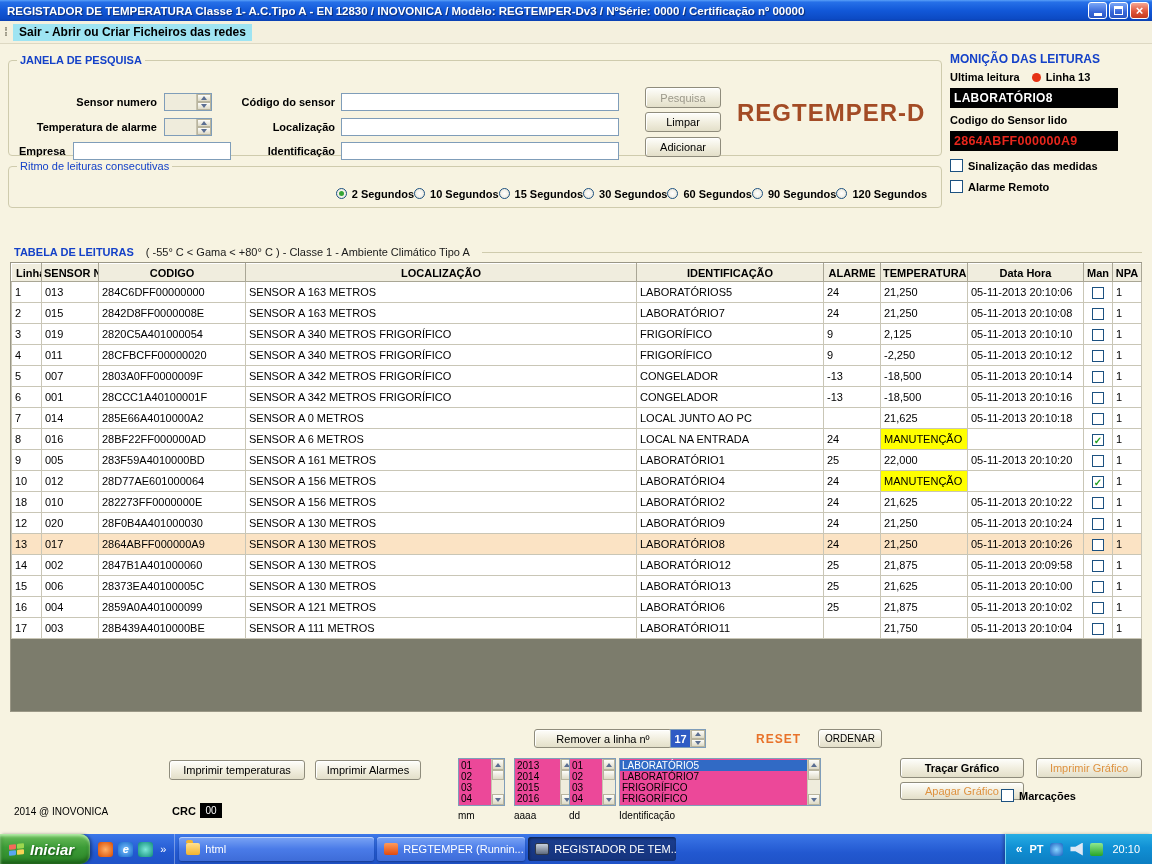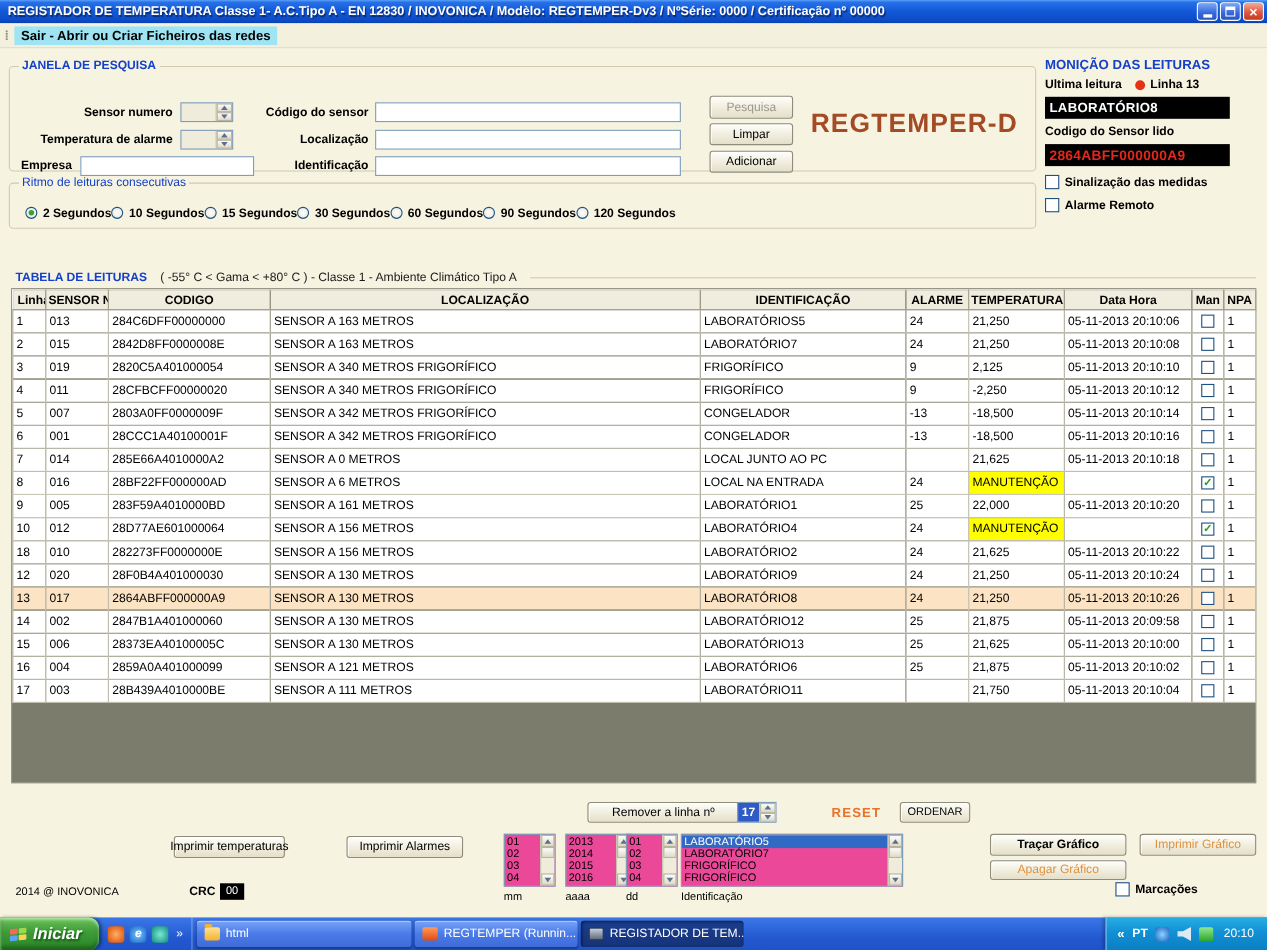--- a/index.html
+++ b/index.html
@@ -52,21 +52,21 @@
 .tu{width:0;height:0;border-left:3px solid transparent;border-right:3px solid transparent;border-bottom:4px solid #5A6E92}
 .td2{width:0;height:0;border-left:3px solid transparent;border-right:3px solid transparent;border-top:4px solid #5A6E92}
 
 .btn{position:absolute;display:flex;align-items:center;justify-content:center;background:linear-gradient(#FEFEFB,#F0EDDD 55%,#E3DFC9);border:1px solid #8F8C7C;border-radius:3px;box-shadow:inset 1px 1px 0 #fff;font-size:11px;white-space:nowrap;cursor:default}
 .btn.disabled{color:#9B988A}
 .b-pesquisa{left:636px;top:21px;width:76px;height:21px}
 .b-limpar{left:636px;top:46px;width:76px;height:20px}
 .b-adicionar{left:636px;top:71px;width:76px;height:20px}
 .brand{position:absolute;left:728px;top:33px;font-size:24px;font-weight:bold;color:#A34B25;letter-spacing:1px}
 
-.radio-row{position:absolute;left:14px;right:14px;top:12px;bottom:4px;display:flex;align-items:center;justify-content:flex-start}
+.radio-row{position:absolute;left:14px;right:14px;top:12px;bottom:4px;display:flex;align-items:center;justify-content:flex-end}
 .ropt{display:flex;align-items:center;gap:5px;font-weight:bold;cursor:default}
 .radio{width:11px;height:11px;border-radius:50%;border:1px solid #1C5180;background:radial-gradient(#fff,#E8E4D4);position:relative}
 .radio.on::after{content:"";position:absolute;left:2px;top:2px;width:5px;height:5px;border-radius:50%;background:#35A435}
 
 
 .monitor{position:absolute;left:950px;top:8px;width:198px}
 .m-title{color:#1441C8;font-weight:bold;font-size:12px}
 .m-row{display:flex;align-items:center;margin-top:5px;font-weight:bold}
 .dot{width:9px;height:9px;border-radius:50%;background:#E63214;margin:0 5px 0 12px}
 .blackbox{margin-top:5px;width:168px;background:#000;color:#fff;font-weight:bold;font-size:12px;padding:3px 4px;letter-spacing:.3px}
@@ -92,21 +92,21 @@
 .cb{display:inline-block;width:12px;height:12px;border:1px solid #1C5180;background:#fff;font-size:10px;line-height:11px;color:#1F9E1F;font-weight:bold;vertical-align:middle;text-align:center}
 
 
 .b-guardar{left:30px;top:684px;width:200px;height:20px}
 .b-remover{left:534px;top:685px;width:138px;height:19px}
 .spin2{position:absolute;left:670px;top:685px;width:36px;height:19px;border:1px solid #7F9DB9;background:#fff;display:flex}
 .spv2{flex:1;background:#2F5BC4;color:#fff;font-weight:bold;display:flex;align-items:center;justify-content:center;font-size:11px}
 .reset{position:absolute;left:756px;top:688px;color:#E8722A;font-weight:bold;font-size:12px;letter-spacing:1px;cursor:default}
 .b-ordenar{left:818px;top:685px;width:64px;height:19px;font-size:10px}
 .b-editar{left:908px;top:683px;width:222px;height:22px;font-weight:bold;border:2px solid #31549E}
-.b-imptemp{left:158px;top:716px;width:101px;height:20px}
+.b-imptemp{left:169px;top:716px;width:136px;height:20px}
 .b-impal{left:315px;top:716px;width:106px;height:20px}
 .list{position:absolute;top:714px;height:48px;border:1px solid #7F9DB9;background:#ec4899;display:flex}
 .lst-mm{left:458px;width:47px}
 .lst-aaaa{left:514px;width:60px}
 .lst-dd{left:569px;width:47px}
 .lst-ident{left:619px;width:202px}
 .items{flex:1;overflow:hidden;padding-top:1px}
 .li{height:11px;line-height:11px;font-size:10px;padding:0 2px;white-space:nowrap}
 .li.sel{background:#316AC5;color:#fff}
 .sbv{width:13px;border-left:1px solid #C8C4B0;background:#EFECDC;display:flex;flex-direction:column}
@@ -114,21 +114,21 @@
 .sbv .thumb{flex:0 0 10px;background:linear-gradient(#FDFDFA,#DEDAC6);border:1px solid #B8B49E}
 .sbv .fill{flex:1}
 .list-label{position:absolute;top:766px;font-size:10px;text-align:left}
 .ll-mm{left:458px;width:47px}
 .ll-aaaa{left:514px;width:60px}
 .ll-dd{left:569px;width:47px}
 .ll-ident{left:619px;width:202px}
 .b-tracar{left:900px;top:714px;width:124px;height:20px;font-weight:bold}
 .b-impgraf{left:1036px;top:714px;width:106px;height:20px;color:#DE9240}
 .b-apagar{left:900px;top:738px;width:124px;height:18px;color:#DE9240}
-.mk{position:absolute;left:996px;top:740px;margin:18px}
+.mk{position:absolute;left:996px;top:740px;margin:5px}
 .copyright{position:absolute;left:14px;top:762px;font-size:10px}
 .crc-label{position:absolute;left:172px;top:761px;font-weight:bold}
 .crc-box{position:absolute;left:200px;top:759px;width:22px;height:15px;background:#000;color:#fff;font-size:10px;display:flex;align-items:center;justify-content:center}
 
 
 .taskbar{position:absolute;left:0;top:834px;width:1152px;height:42px;background:linear-gradient(#3C77E8,#2258D0 45%,#1C4CBE);display:flex;align-items:flex-start}
 .start{height:30px;display:flex;align-items:center;gap:6px;padding:0 16px 0 9px;background:linear-gradient(#6FBF5E,#3C9C37 45%,#2B8427);border-radius:0 10px 10px 0;box-shadow:inset 0 2px 3px #B8EFAC,inset 0 -3px 4px #1A5C17,2px 0 3px rgba(0,0,0,.35);color:#fff;font-size:15px;font-weight:bold;font-style:italic;text-shadow:1px 1px 2px #145012;cursor:default}
 .winflag{display:grid;grid-template-columns:7px 7px;grid-template-rows:5px 5px;gap:1px;transform:skewY(-6deg)}
 .winflag span{border-radius:1px}
 .winflag .f1{background:#F46A5A}.winflag .f2{background:#9CD74E}.winflag .f3{background:#58A6F2}.winflag .f4{background:#F8D356}

